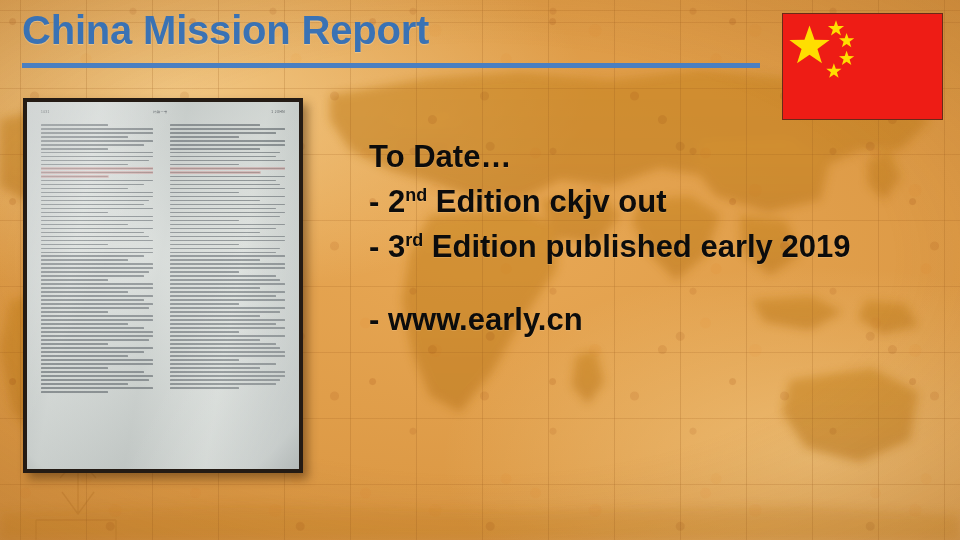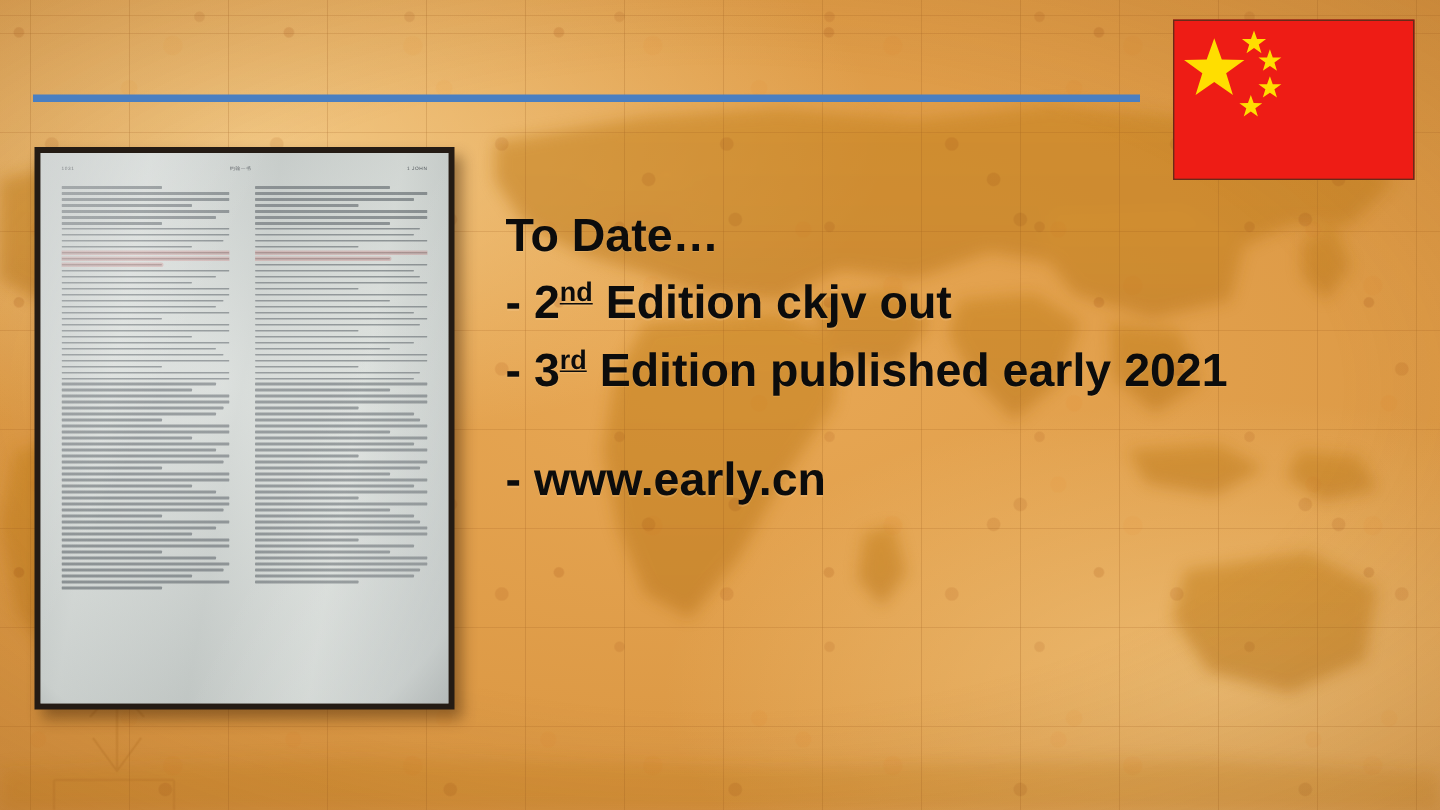--- a/index.html
+++ b/index.html
@@ -179,27 +179,26 @@
     left: 337px;
     top: 134px;
     width: 600px;
     color: #0c0c0c;
     font-weight: bold;
     font-size: 31px;
     line-height: 45px;
     white-space: nowrap;
     text-shadow: 0 1px 0 rgba(255,235,200,.18);
   }
-  .body-text .line { height: 45px; }
+  .body-text .line { height: 45px; margin-left: 32px; }
   .body-text .line.gap { height: 28px; }
   .body-text sup {
     font-size: .58em;
     vertical-align: super;
     line-height: 0;
-    text-decoration: underline;
   }
 </style>
 </head>
 <body>
 
 <div id="slide">
 
   <div class="bg-base"></div>
 
   <div class="landmass">
@@ -250,20 +249,21 @@
         <path d="M62,492 L78,514 L94,492 M78,514 L78,458 M60,478 L78,458 L96,478"></path>
         <path d="M36,520 L116,520 M36,520 L36,540 M116,520 L116,540"></path>
       </g>
     </svg>
   </div>
 
   <div class="bg-grid"></div>
   <div class="bg-grain"></div>
   <div class="vignette"></div>
 
+  <div class="title">China Mission Report</div>
   <div class="title-rule"></div>
 
   <div class="flag">
     <svg viewBox="0 0 30 20" preserveAspectRatio="none" aria-hidden="true">
       <rect width="30" height="20" fill="#EE1C15"></rect>
       <g fill="#FFDE00">
 
         <path d="M5,2.2 L5.95,4.9 L8.8,4.95 L6.5,6.65 L7.35,9.4 L5,7.75 L2.65,9.4 L3.5,6.65 L1.2,4.95 L4.05,4.9 Z"></path>
 
         <path d="M10,1.2 L10.38,2.28 L11.52,2.3 L10.6,2.98 L10.94,4.08 L10,3.42 L9.06,4.08 L9.4,2.98 L8.48,2.3 L9.62,2.28 Z" transform="translate(0,0)"></path>
@@ -427,20 +427,20 @@
       <div class="photo-shade"></div>
       <div class="photo-sheen"></div>
     </div>
   </div>
 
   <div class="body-text">
     <div class="line">To Date…</div>
 
     <div class="line"><span>- </span><span>2</span><sup>nd</sup><span> Edition ckjv out</span></div>
 
-    <div class="line"><span>- </span><span>3</span><sup>rd</sup><span> Edition published early 2021</span></div>
+    <div class="line"><span>- </span><span>3</span><sup>rd</sup><span> Edition published early 2019</span></div>
 
     <div class="line gap"></div>
 
     <div class="line">-  www.early.cn</div>
   </div>
 
 </div>
 
 </body></html>

